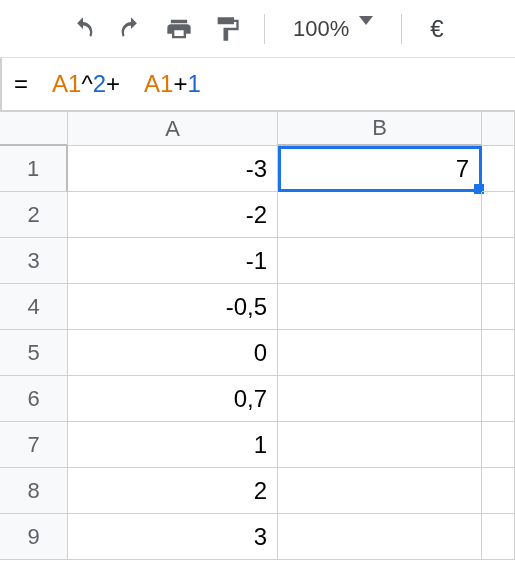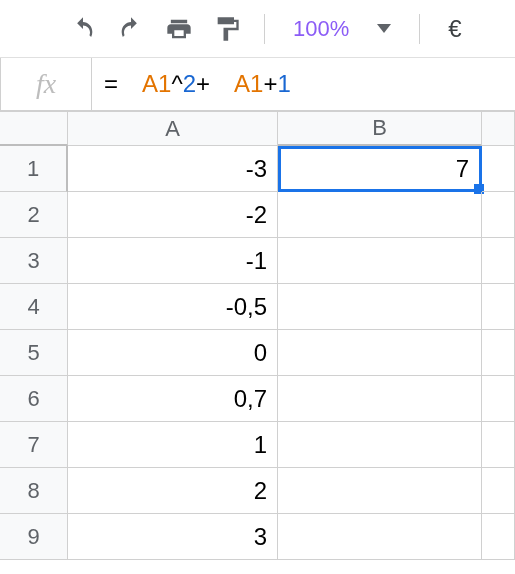--- a/index.html
+++ b/index.html
@@ -30,24 +30,24 @@
     cursor: pointer;
   }
   .tb-sep {
     width: 1px;
     height: 30px;
     background: #d0d0d0;
     margin: 0 4px;
   }
   .zoom {
     display: flex;
-    align-items: center;
-    gap: 28px;
+    align-items: flex-start;
+    gap: 10px;
     font-size: 22px;
-    color: #8b5cf6;
+    color: #404040;
     cursor: pointer;
     padding: 0 6px;
   }
   .zoom .caret {
     width: 0; height: 0;
     border-left: 7px solid transparent;
     border-right: 7px solid transparent;
     border-top: 9px solid #5f6368;
   }
   .currency {
@@ -210,21 +210,20 @@
   <div class="zoom">
     <span>100%</span>
     <span class="caret"></span>
   </div>
   <div class="tb-sep"></div>
   <div class="currency">€</div>
 </div>
 
 <div class="formula-bar">
   <div class="fb-sep"></div>
-  <div class="fx-label">fx</div>
   <div class="fb-sep"></div>
   <div class="formula-input" id="formula-input">
       <span class="tok-op">=</span>
       <span class="tok-ref">A1</span>
       <span class="tok-op">^</span>
       <span class="tok-num">2</span>
       <span class="tok-op">+</span>
       <span class="tok-ref">A1</span>
       <span class="tok-op">+</span>
       <span class="tok-num">1</span>

